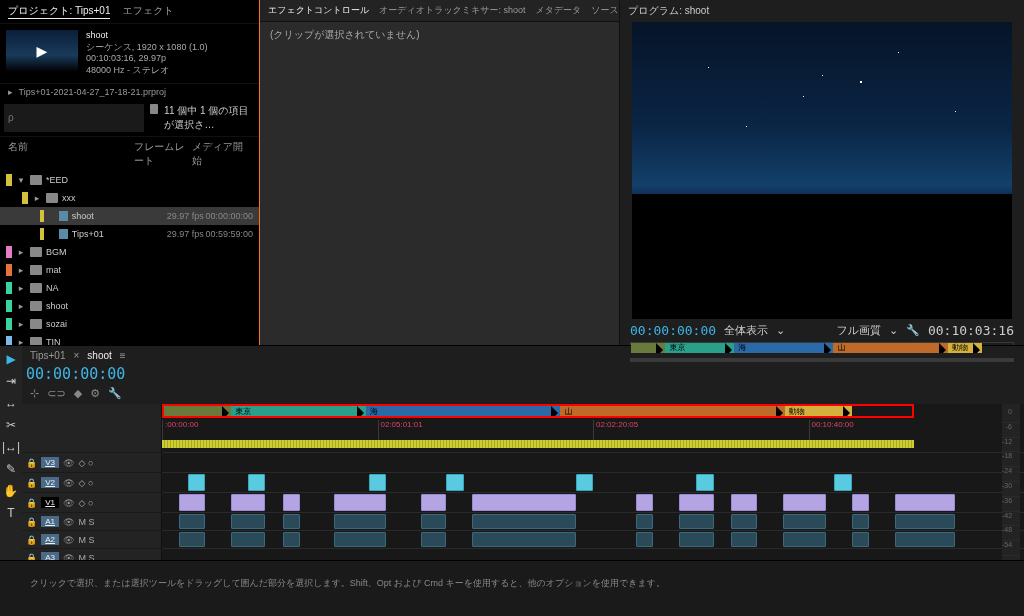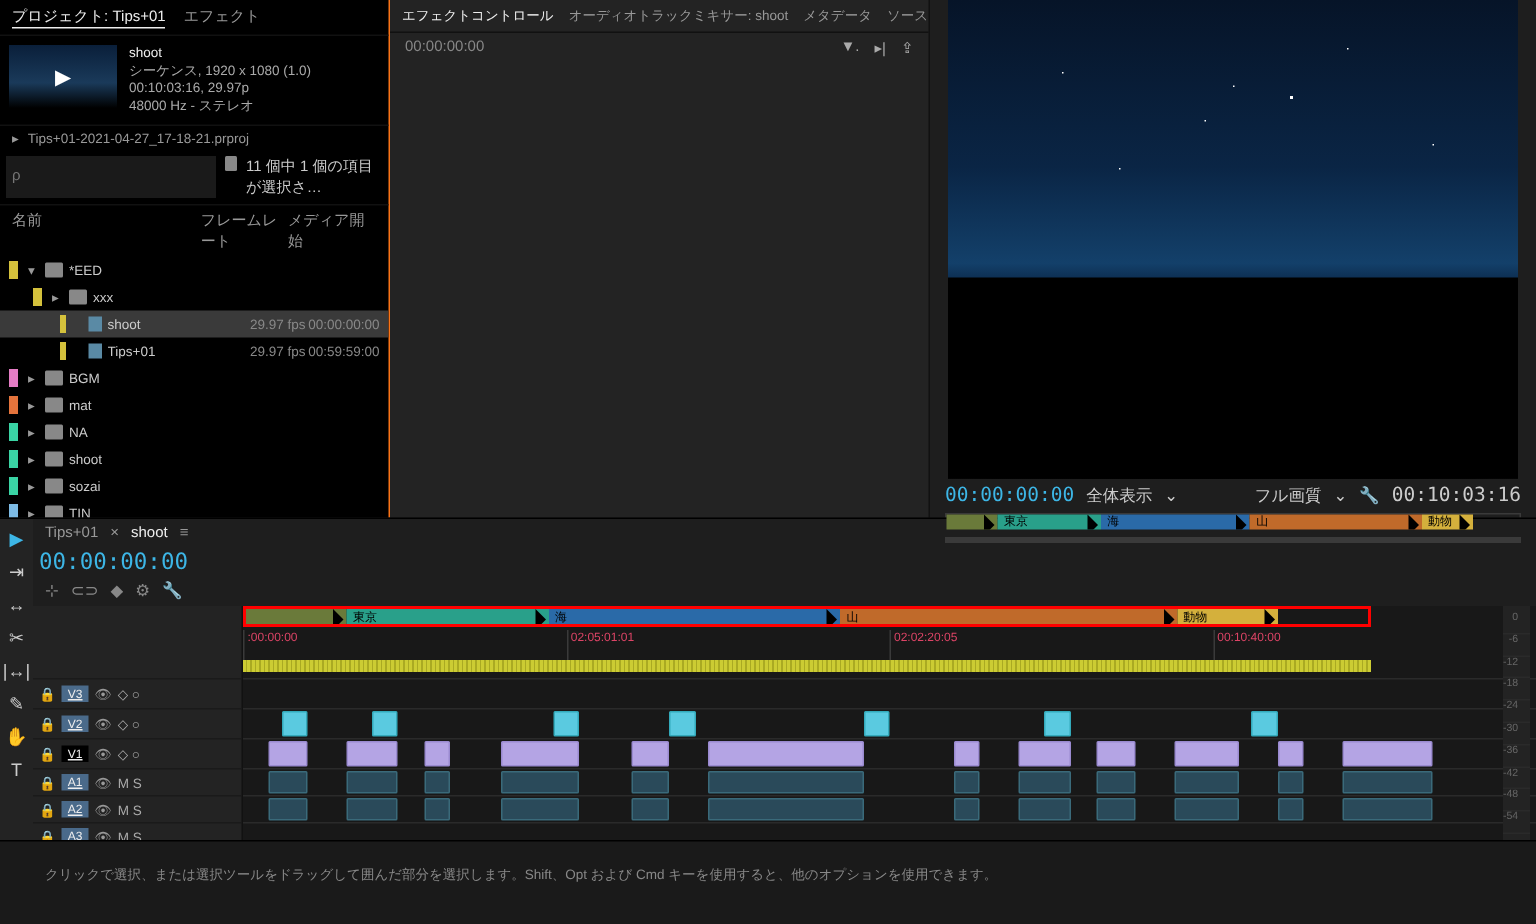--- a/index.html
+++ b/index.html
@@ -258,31 +258,35 @@
   </div>
 
   <div class="fx">
    <div class="fx-tabs">
     <span class="active">エフェクトコントロール</span>
     <span>オーディオトラックミキサー: shoot</span>
     <span>メタデータ</span>
     <span>ソース: shoot:</span>
 
    </div>
+   <div class="fx-body">(クリップが選択されていません)</div>
    <div class="fx-foot">
     <span>00:00:00:00</span>
     <span style="float:right; display:flex; gap:10px; color:#aaa;">
      <span>▼.</span>
      <span>▸|</span>
      <span>⇪</span>
     </span>
    </div>
   </div>
 
   <div class="program">
+   <div class="ptabs">
+    <span>プログラム: shoot</span>
+   </div>
    <div class="preview">
     <div class="star" style="top:15%;left:20%"></div>
           <div class="star" style="top:25%;left:45%"></div>
     <div class="star" style="top:10%;left:70%"></div>
           <div class="star" style="top:30%;left:85%"></div>
     <div class="star" style="top:20%;left:60%;width:2px;height:2px"></div>
     <div class="star" style="top:35%;left:30%"></div>
           <div class="star" style="top:18%;left:50%"></div>
    </div>
    <div class="prog-ctrl">

